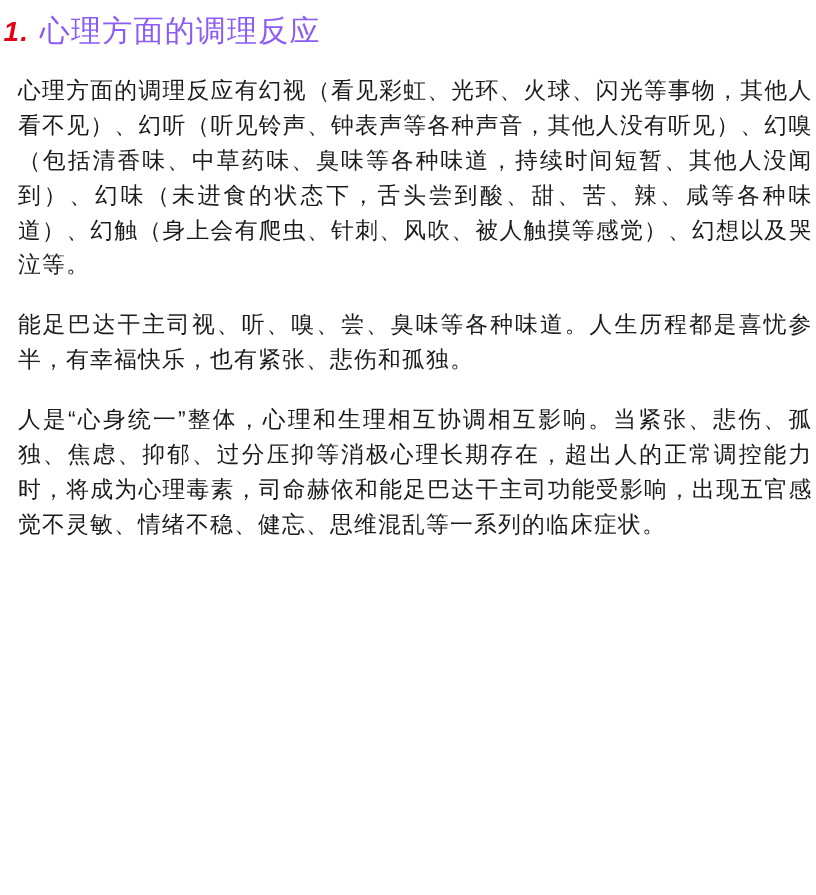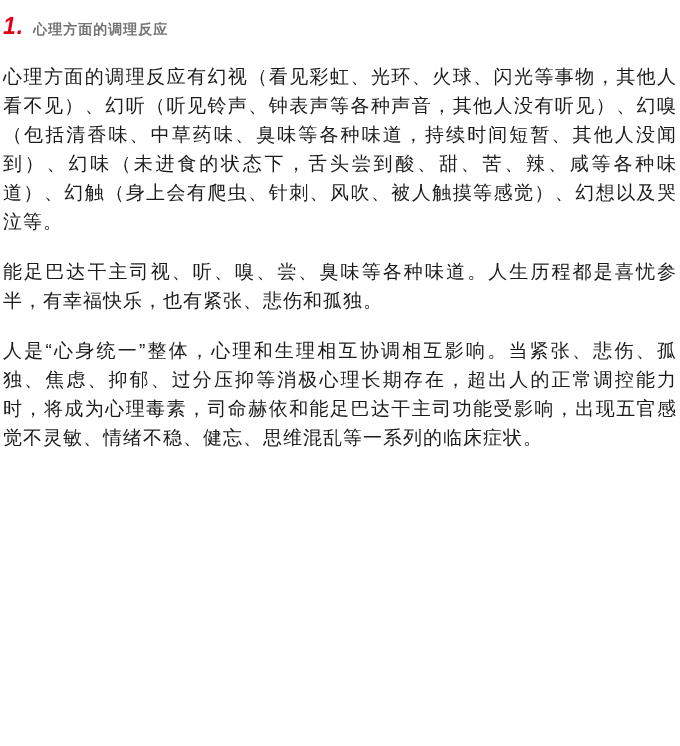--- a/index.html
+++ b/index.html
@@ -30,26 +30,26 @@
     letter-spacing: 1px;
   }
   .hnum {
     color: #e60012;
     font-style: italic;
     font-weight: bold;
     font-size: 23px;
     margin-right: 9px;
   }
   .htitle {
-    color: #737373;
-    font-weight: bold;
-    font-size: 14px;
+    color: #8b5cf6;
+    font-weight: normal;
+    font-size: 25px;
   }
   .para {
-    margin: 0 0 21px 0;
+    margin: 0 0 21px 12px;
   }
   .para:last-child {
     margin-bottom: 0;
   }
 </style>
 </head>
 <body>
 
 <div class="doc">
 

